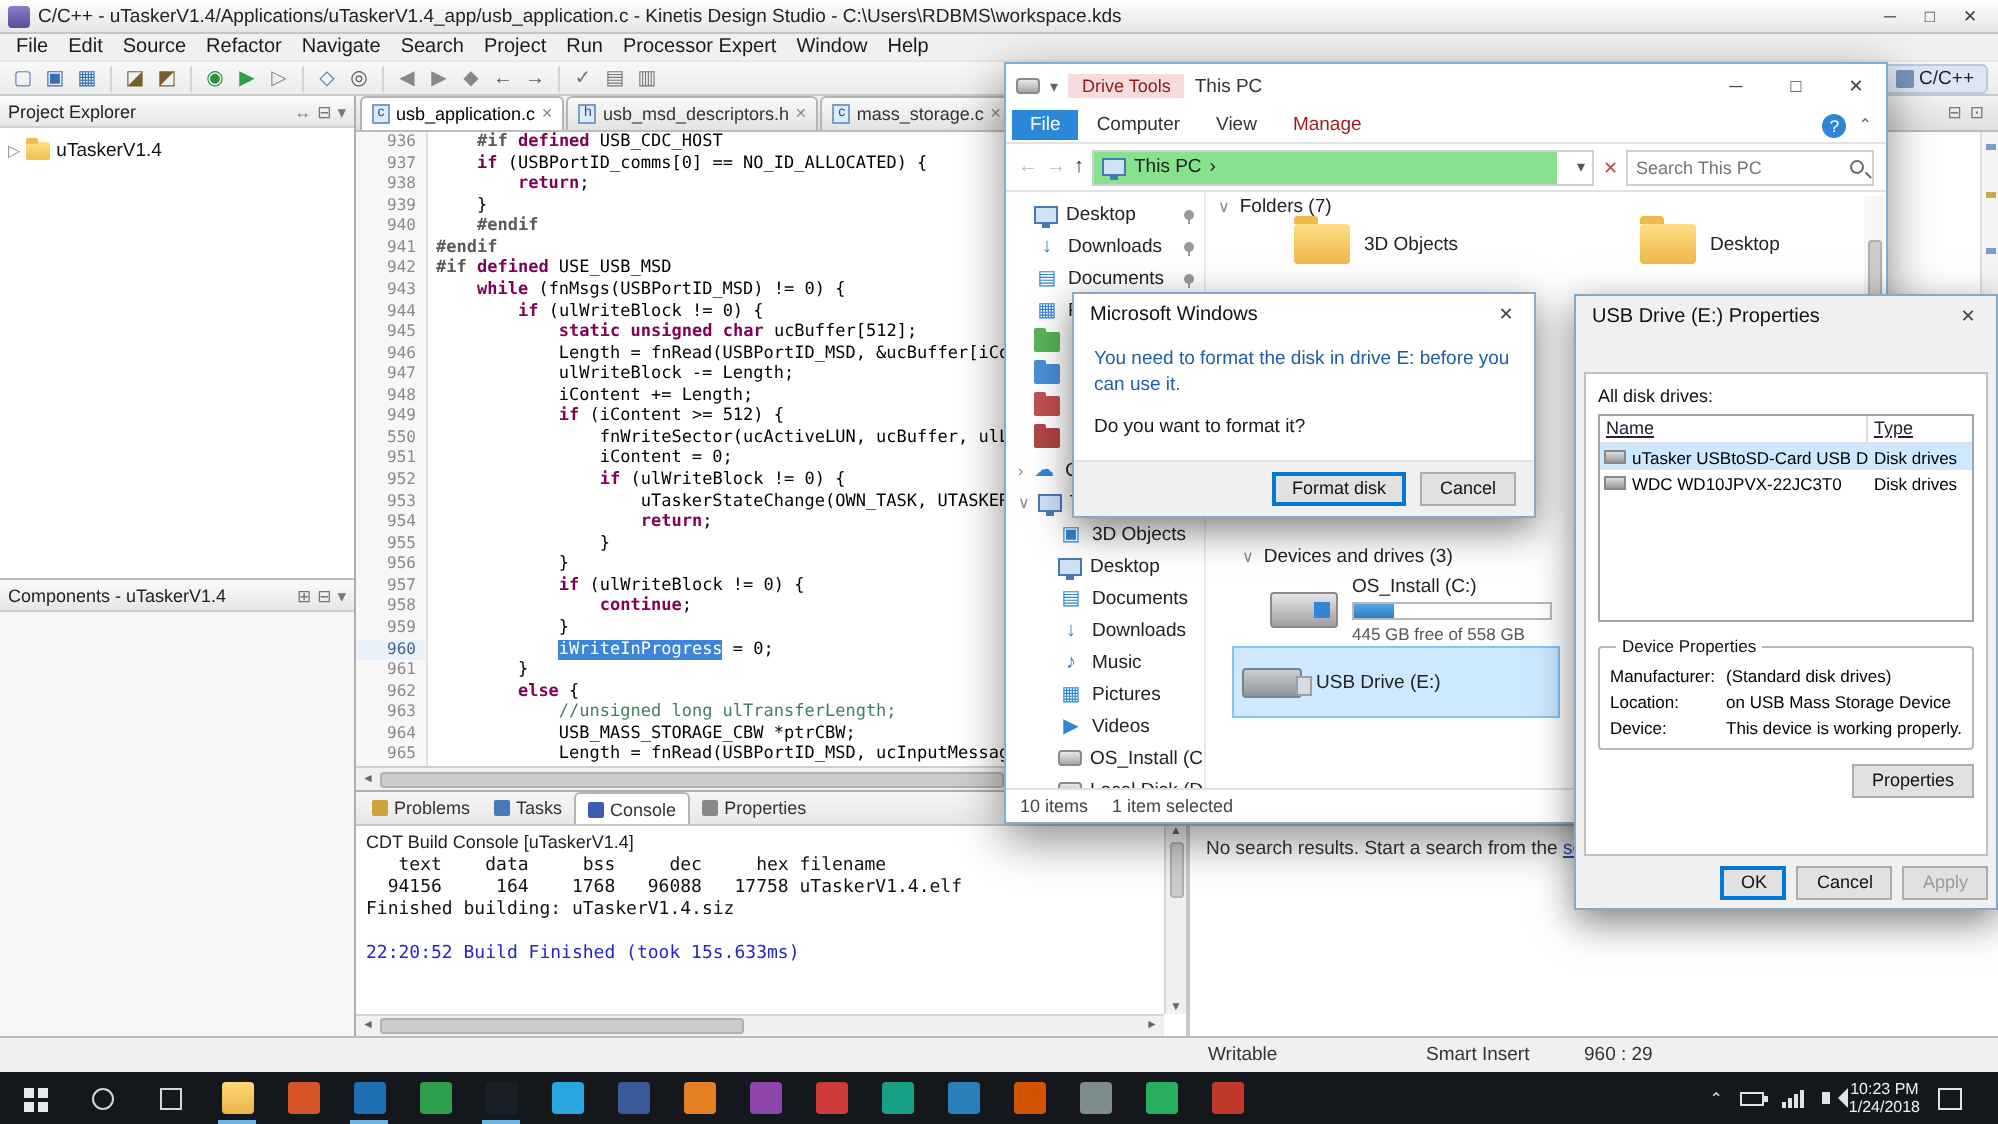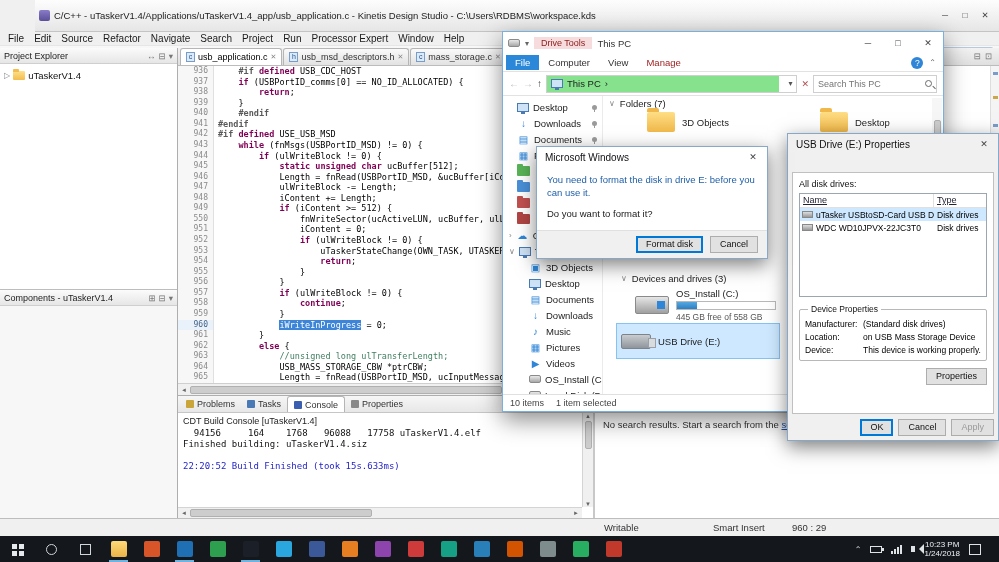--- a/index.html
+++ b/index.html
@@ -2,21 +2,21 @@
 <html><head>
 <meta charset="utf-8">
 <style>
 * { margin:0; padding:0; box-sizing:border-box; }
 html,body { width:999px; height:562px; overflow:hidden; }
 body { font-family:"Liberation Sans",sans-serif; background:#20242a; position:relative; }
 #screen { position:absolute; width:999px; height:562px; background:#cfd6dd; overflow:hidden; }
 
 
 .eclipse { position:absolute; left:0; top:0; width:999px; height:536px; background:#f0f0f0; font-size:10px; color:#111; }
-.e-title { height:32px; background:linear-gradient(#fdfdfd,#e6e6e6); border-bottom:1px solid #c4c4c4; display:flex; align-items:center; padding:0 4px; gap:4px;margin-left:35px; }
+.e-title { height:17px; background:linear-gradient(#fdfdfd,#e6e6e6); border-bottom:1px solid #c4c4c4; display:flex; align-items:center; padding:0 4px; gap:4px; }
 .e-logo { width:11px; height:11px; border-radius:2px; background:linear-gradient(#8a7cc8,#5a4f98); flex:0 0 11px; }
 .e-title-text { font-size:9.5px; color:#222; white-space:nowrap; overflow:hidden; }
 .winbtns { margin-left:auto; display:flex; }
 .wb { width:20px; text-align:center; font-size:8.5px; color:#444; line-height:15px; }
 .e-menu { height:14px; display:flex; align-items:center; padding-left:3px; border-bottom:1px solid #e6e6e6; }
 .mi { padding:0 5px; font-size:10px; color:#1a1a1a; }
 .e-toolbar { height:17px; display:flex; align-items:center; padding-left:4px; border-bottom:1px solid #c9c9c9; background:linear-gradient(#f8f8f8,#ececec); }
 #tb-icons { display:flex; align-items:center; gap:1px; }
 .tico { width:15px; height:15px; display:inline-flex; align-items:center; justify-content:center; font-size:10px; }
 .tsep { width:1px; height:13px; background:#d4d4d4; margin:0 3px; }
@@ -150,21 +150,21 @@
 .dlg-close { margin-left:auto; width:28px; text-align:center; line-height:20px; font-size:9px; color:#444; }
 .fmt { position:absolute; left:536px; top:146px; width:232px; height:113px; background:#fff; border:1px solid #88a8c8; box-shadow:0 6px 18px rgba(0,0,0,.5); z-index:30; }
 .fmt-body { padding:6px 10px 0; }
 .fmt-msg { color:#1f5fa8; font-size:9.5px; line-height:13px; width:210px; }
 .fmt-q { margin-top:9px; font-size:9.5px; color:#1a1a1a; }
 .fmt-foot { position:absolute; bottom:0; left:0; right:0; height:28px; background:#f0f0f0; border-top:1px solid #e0e0e0; display:flex; justify-content:flex-end; align-items:center; gap:7px; padding-right:9px; }
 .btn { height:17px; background:#e1e1e1; border:1px solid #adadad; font-size:9px; line-height:15px; text-align:center; padding:0 9px; color:#111; }
 .btn.default { border-color:#0078d7; box-shadow:inset 0 0 0 1px #0078d7; }
 .btn.disabled { color:#9a9a9a; }
 
-.props { position:absolute; left:787px; top:133px; width:212px; height:308px; background:#f0f0f0; border:1px solid #88a8c8; box-shadow:0 6px 18px rgba(0,0,0,.5); z-index:25; font-size:9px; }
+.props { position:absolute; left:787px; top:147px; width:212px; height:308px; background:#f0f0f0; border:1px solid #88a8c8; box-shadow:0 6px 18px rgba(0,0,0,.5); z-index:25; font-size:9px; }
 .p-tabs { display:flex; align-items:flex-end; height:18px; padding:0 0 0 4px; }
 .p-tab { font-size:8.5px; padding:2px 4px; border:1px solid #d2d2d2; border-bottom:none; border-radius:2px 2px 0 0; background:#f3f3f3; margin-right:1px; color:#222; }
 .p-tab.active { background:#fff; border-color:#b5b5b5; padding-bottom:4px; position:relative; top:1px; }
 .p-page { position:absolute; left:4px; right:4px; top:38px; bottom:26px; background:#fff; border:1px solid #c0c0c0; padding:6px; }
 .p-label { font-size:9px; margin-bottom:4px; color:#111; }
 .p-list { border:1px solid #9aa7b0; height:104px; overflow:hidden; }
 .p-list-head { display:flex; height:14px; border-bottom:1px solid #e0e0e0; color:#223;text-decoration:underline; }
 .p-ch1 { flex:1; padding:1px 3px; border-right:1px solid #e0e0e0; }
 .p-ch2 { width:52px; padding:1px 3px; }
 .p-row { display:flex; height:13px; align-items:center; }
@@ -390,21 +390,21 @@
               <span class="cico" style="color: rgb(119, 119, 119);">✕</span>
               <span class="cico" style="color: rgb(119, 119, 119);">▤</span>
               <span class="cico" style="color: rgb(119, 119, 119);">⊟</span>
               <span class="cico" style="color: rgb(119, 119, 119);">▣</span>
               <span class="cico" style="color: rgb(119, 119, 119);">▾</span>
               <span class="cico" style="color: rgb(119, 119, 119);">⊟</span>
               <span class="cico" style="color: rgb(119, 119, 119);">⊡</span>
             </span>
         </div>
         <div class="con-desc">CDT Build Console [uTaskerV1.4]</div>
-        <div class="con-lines" id="con-lines"><div class="conline">  94156     164    1768   96088   17758 uTaskerV1.4.elf</div><div class="conline">Finished building: uTaskerV1.4.siz</div><div class="conline"> </div><div class="conline con-blue">22:20:52 Build Finished (took 15s.633ms)</div></div>
+        <div class="con-lines" id="con-lines"><div class="conline">   text    data     bss     dec     hex filename</div><div class="conline">  94156     164    1768   96088   17758 uTaskerV1.4.elf</div><div class="conline">Finished building: uTaskerV1.4.siz</div><div class="conline"> </div><div class="conline con-blue">22:20:52 Build Finished (took 15s.633ms)</div></div>
         <div class="vscroll">
           <span class="sbtn">▲</span>
           <span class="vthumb"></span>
           <span class="sbtn" style="margin-top:auto;">▼</span>
         </div>
         <div class="chscroll">
           <span class="sbtn">◄</span>
           <span class="hthumb" style="width:45%;"></span>
           <span class="sbtn" style="margin-left:auto;">►</span>
         </div>

